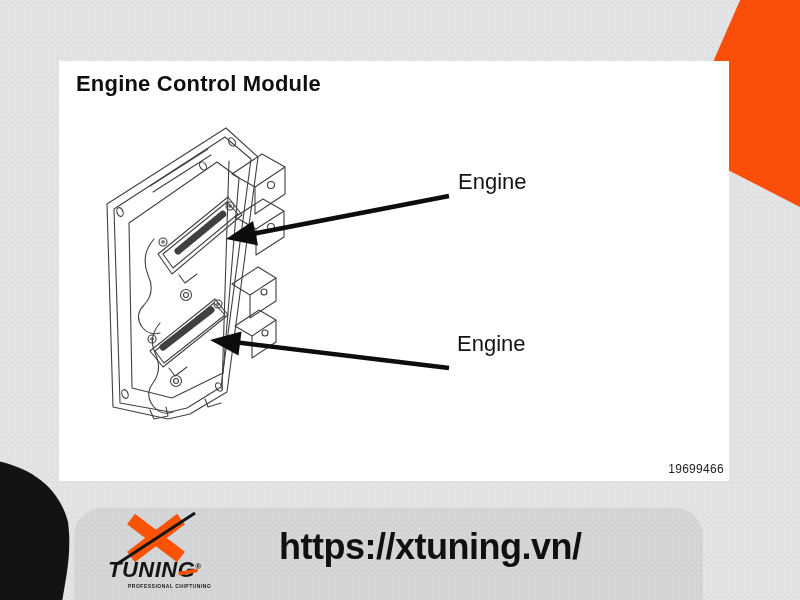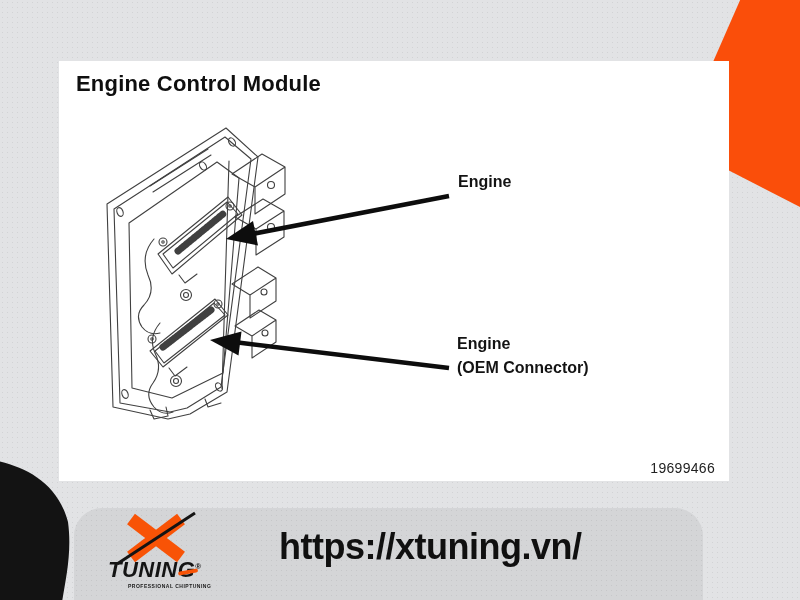--- a/index.html
+++ b/index.html
@@ -15,27 +15,27 @@
   .panel{
     position:absolute;left:59px;top:61px;width:670px;height:420px;
     background:#ffffff;z-index:1;
   }
   .page-title{
     position:absolute;left:7px;top:0;margin:10px;
     font-size:22px;line-height:26px;font-weight:700;color:#0f0f0f;letter-spacing:.2px;
   }
   .art{position:absolute;left:0;top:0;}
   .callout{
-    position:absolute;font-size:16px;font-weight:700;color:#131313;
+    position:absolute;font-size:22px;font-weight:400;color:#131313;
   }
   .callout span{display:block;}
   .callout-j1{left:399px;top:110px;line-height:22px;}
   .callout-j2{left:398px;top:271px;line-height:24px;}
   .fig-num{
-    position:absolute;right:14px;bottom:5px;font-size:14px;color:#222;letter-spacing:.3px;
+    position:absolute;right:5px;bottom:5px;font-size:12px;color:#222;letter-spacing:.3px;
   }
   .footer-bar{
     position:absolute;left:74px;top:508px;width:629px;height:92px;z-index:2;
     background-color:#d4d5d7;
     background-image:radial-gradient(#c6c7c9 .7px, transparent .8px);
     background-size:5px 5px;
     border-radius:28px 28px 0 0;
   }
   .logo{position:absolute;left:0;top:0;width:200px;height:92px;}
   .x-logo{position:absolute;left:42px;top:2px;}
@@ -143,21 +143,20 @@
         <polygon points="151,279 179.5,294.5 182.5,270.5" stroke="none"></polygon>
       </g>
     </g>
   </svg>
 
   <div class="callout callout-j1">
     <span>Engine</span>
   </div>
   <div class="callout callout-j2">
     <span>Engine</span>
-    <span>(OEM Connector)</span>
   </div>
 
   <div class="fig-num">19699466</div>
 </section>
 
 <footer class="footer-bar">
   <div class="logo">
     <svg class="x-logo" width="80" height="56" viewBox="0 0 80 56">
       <line x1="15" y1="9" x2="65" y2="47" stroke="#f85306" stroke-width="13"></line>
       <line x1="65" y1="9" x2="15" y2="47" stroke="#f85306" stroke-width="13"></line>

